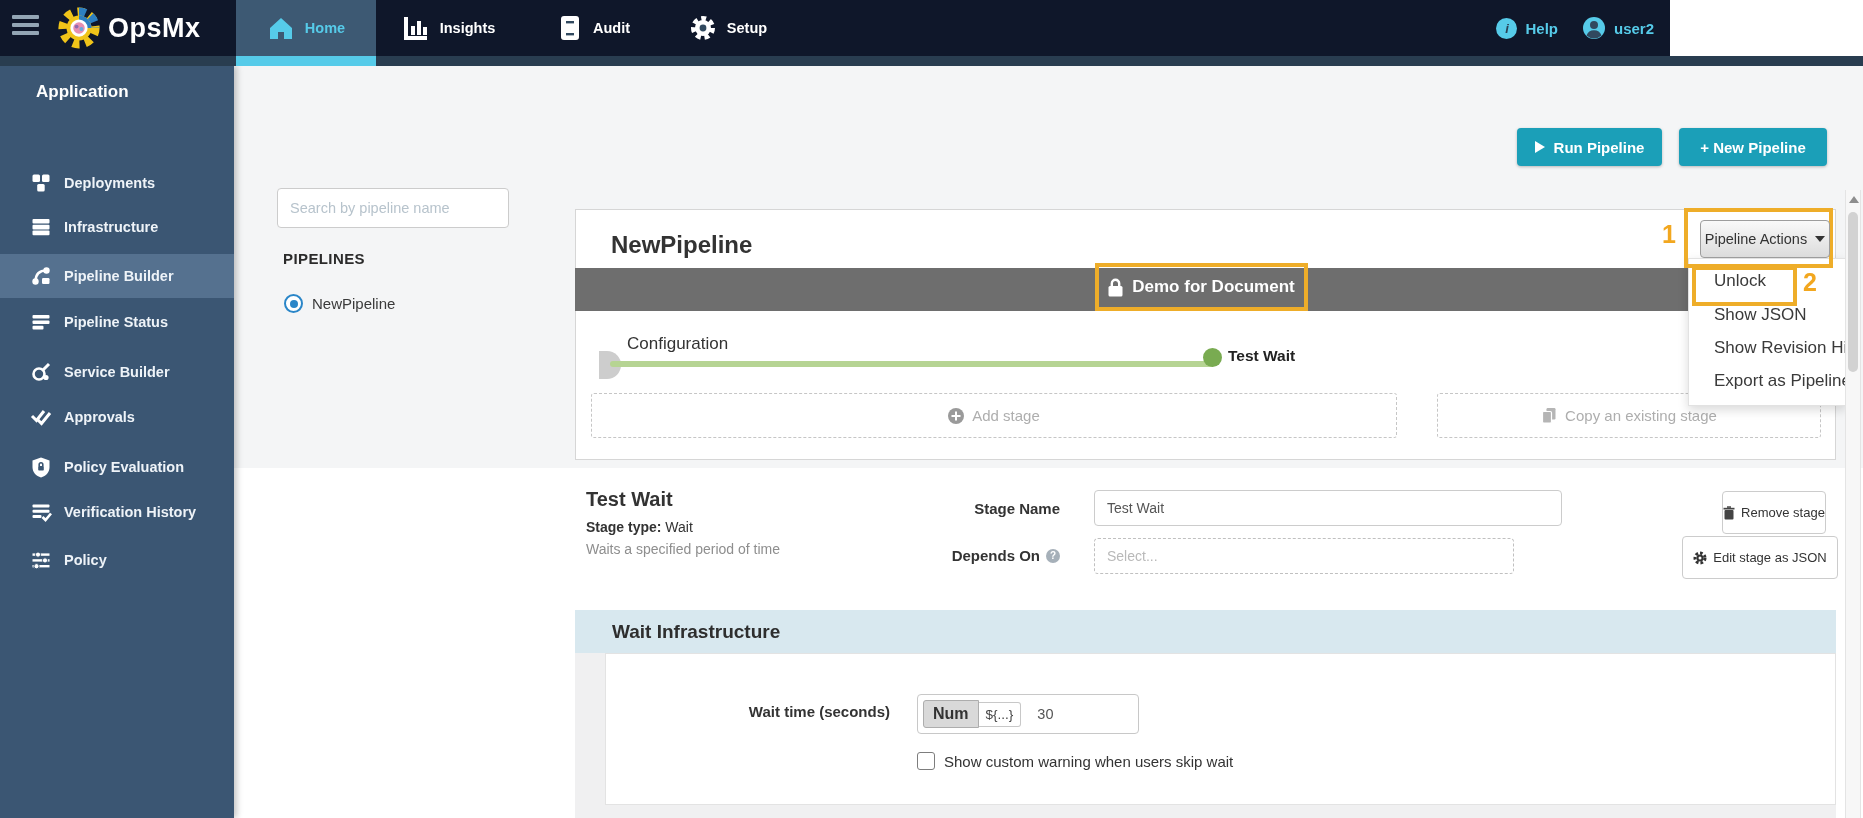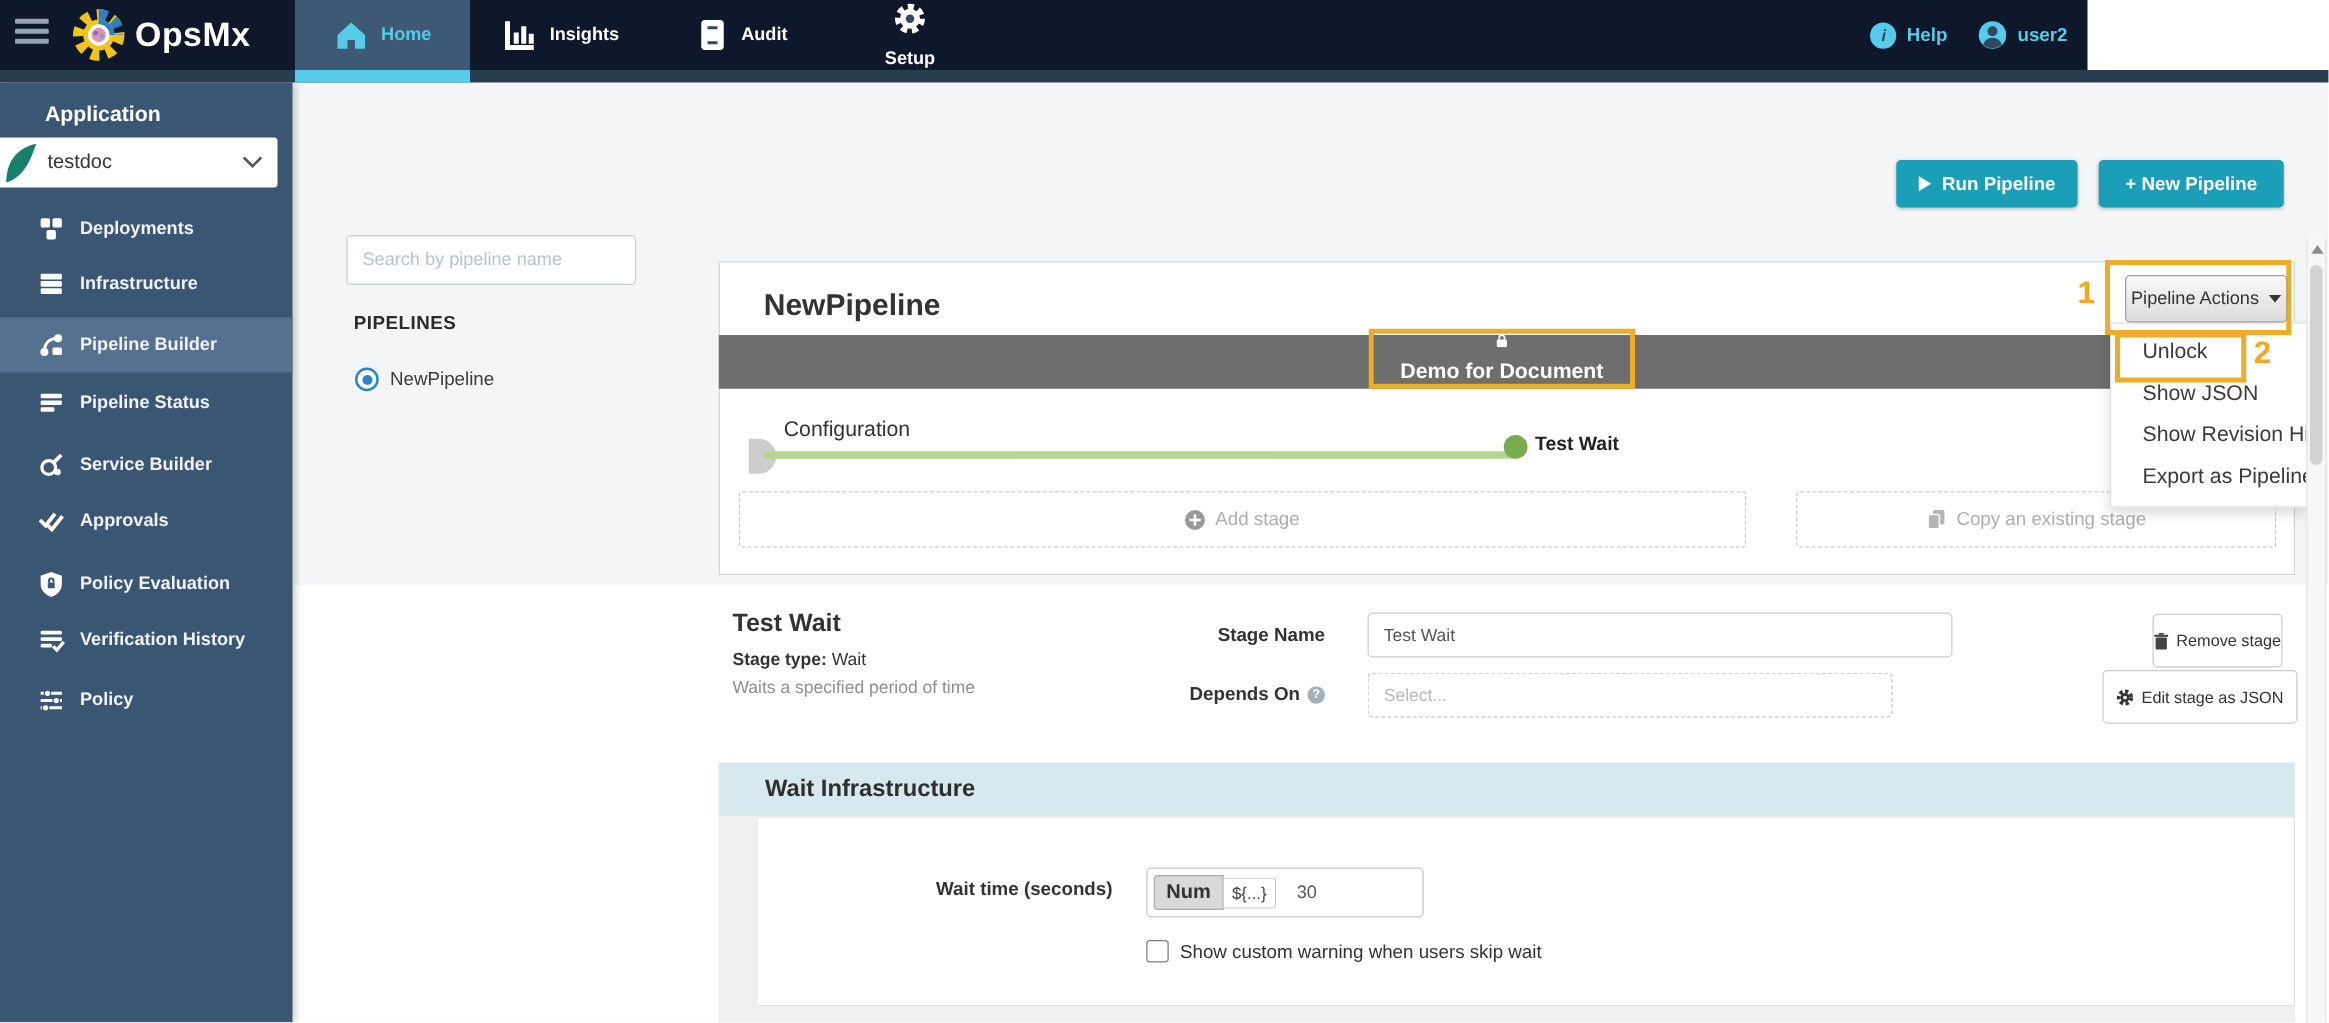--- a/index.html
+++ b/index.html
@@ -15,21 +15,21 @@
   .hamburger span{display:block;width:27px;height:3.5px;background:#93a5b4;margin:0 0 4.5px 0;border-radius:1px;}
   .brand-gear{left:56px;top:5px;width:46px;height:46px;}
   .brand-text{left:108px;top:0;height:56px;line-height:56px;color:#fff;font-size:27px;font-weight:bold;letter-spacing:.5px;}
   .tab{top:0;height:56px;display:flex;align-items:center;justify-content:center;gap:10px;cursor:pointer;}
   .tab .tlabel{font-size:14.5px;font-weight:bold;color:#fff;}
   .tab.active{background:#3d5973;}
   .tab.active .tlabel{color:#56cbe9;}
   .tab-home{left:236px;width:140px;}
   .tab-insights{left:376px;width:145px;}
   .tab-audit{left:521px;width:145px;}
-  .tab-setup{left:666px;width:124px;flex-direction:column;}
+  .tab-setup{left:666px;width:124px;}
   .nav-right{right:16px;top:0;height:56px;display:flex;align-items:center;gap:24px;}
   .nav-chip{display:flex;align-items:center;gap:8px;cursor:pointer;}
   .nav-chip .clabel{color:#56cbe9;font-size:15px;font-weight:bold;}
   .help-i{width:21px;height:21px;border-radius:50%;background:#56cbe9;color:#2c4257;
           font-size:13px;font-weight:800;display:flex;align-items:center;justify-content:center;font-style:italic;}
 
   
   .sidebar{left:0;top:66px;width:234px;height:752px;background:#3b5673;z-index:20;box-shadow:3px 0 6px rgba(0,0,0,.22);}
   .app-label{left:36px;top:82px;color:#fff;font-size:17px;font-weight:bold;z-index:21;}
   .app-select{left:0;top:110px;width:222px;height:40px;background:#fff;border-radius:0 3px 3px 0;z-index:21;
@@ -66,21 +66,21 @@
             display:flex;align-items:center;justify-content:center;gap:9px;cursor:pointer;box-shadow:0 1px 3px rgba(0,0,0,.25);}
   .btn-run{left:1517px;width:145px;}
   .btn-new{left:1679px;width:148px;}
   .play{width:0;height:0;border-left:10px solid #fff;border-top:6px solid transparent;border-bottom:6px solid transparent;}
 
   
   .card{left:575px;top:209px;width:1261px;height:251px;background:#fff;border:1px solid #d6d6d6;box-sizing:border-box;}
   .card-title{left:611px;top:231px;font-size:24px;font-weight:bold;color:#333;}
   .graybar{left:575px;top:268px;width:1261px;height:43px;background:#6e6e6e;}
   .demo-badge{left:1095px;top:263px;width:205px;height:40px;border:4px solid #eead29;
-              display:flex;align-items:center;justify-content:center;gap:9px;z-index:5;flex-direction:column;}
+              display:flex;align-items:center;justify-content:center;gap:9px;z-index:5;}
   .demo-badge .dlabel{color:#fff;font-size:17px;font-weight:bold;}
   .cfg-label{left:627px;top:334px;font-size:17px;color:#333;}
   .cfg-node{left:599px;top:351px;width:22px;height:28px;background:#cdcdcd;border-radius:0 14px 14px 0;}
   .graph-line{left:610px;top:361px;width:604px;height:6px;background:#b6d493;border-radius:3px;}
   .tw-node{left:1203px;top:348px;width:19px;height:19px;border-radius:50%;background:#79ab51;cursor:pointer;}
   .tw-label{left:1228px;top:347px;font-size:15.5px;font-weight:bold;color:#222;}
   .dash-box{top:393px;height:45px;border:1px dashed #c6c6c6;border-radius:3px;box-sizing:border-box;background:#fff;
             display:flex;align-items:center;justify-content:center;gap:8px;cursor:pointer;}
   .dash-box .dtext{font-size:15px;color:#aeaeae;}
   .box-add{left:591px;width:806px;}
@@ -219,29 +219,20 @@
         </svg>
         <span class="clabel">user2</span>
       </div>
     </div>
   </div>
   <div class="abs navstrip"></div>
   <div class="abs nav-underline"></div>
 
   <div class="abs sidebar"></div>
   <div class="abs app-label">Application</div>
-  <div class="abs app-select">
-    <svg class="leaf" width="28" height="34" viewBox="0 0 28 34">
-      <path d="M2 33 C2 15 12 5 26 2 C21 17 15 29 2 33 Z" fill="#17806d"></path>
-    </svg>
-    <span class="aval">testdoc</span>
-    <svg class="chev" width="16" height="10" viewBox="0 0 16 10">
-      <path d="M1 1 L8 8 L15 1" fill="none" stroke="#555" stroke-width="2"></path>
-    </svg>
-  </div>
 
   <div class="abs side-item" style="top:163px">
     <svg class="sicon" viewBox="0 0 22 22">
       <rect x="2.5" y="2.5" width="7.5" height="7.5" rx="1.5" fill="#fff"></rect>
       <rect x="12" y="2.5" width="7.5" height="7.5" rx="1.5" fill="#fff"></rect>
       <rect x="7.2" y="12" width="7.5" height="7.5" rx="1.5" fill="#fff"></rect>
     </svg>
     <span class="slabel">Deployments</span>
   </div>
   <div class="abs side-item" style="top:207px">

